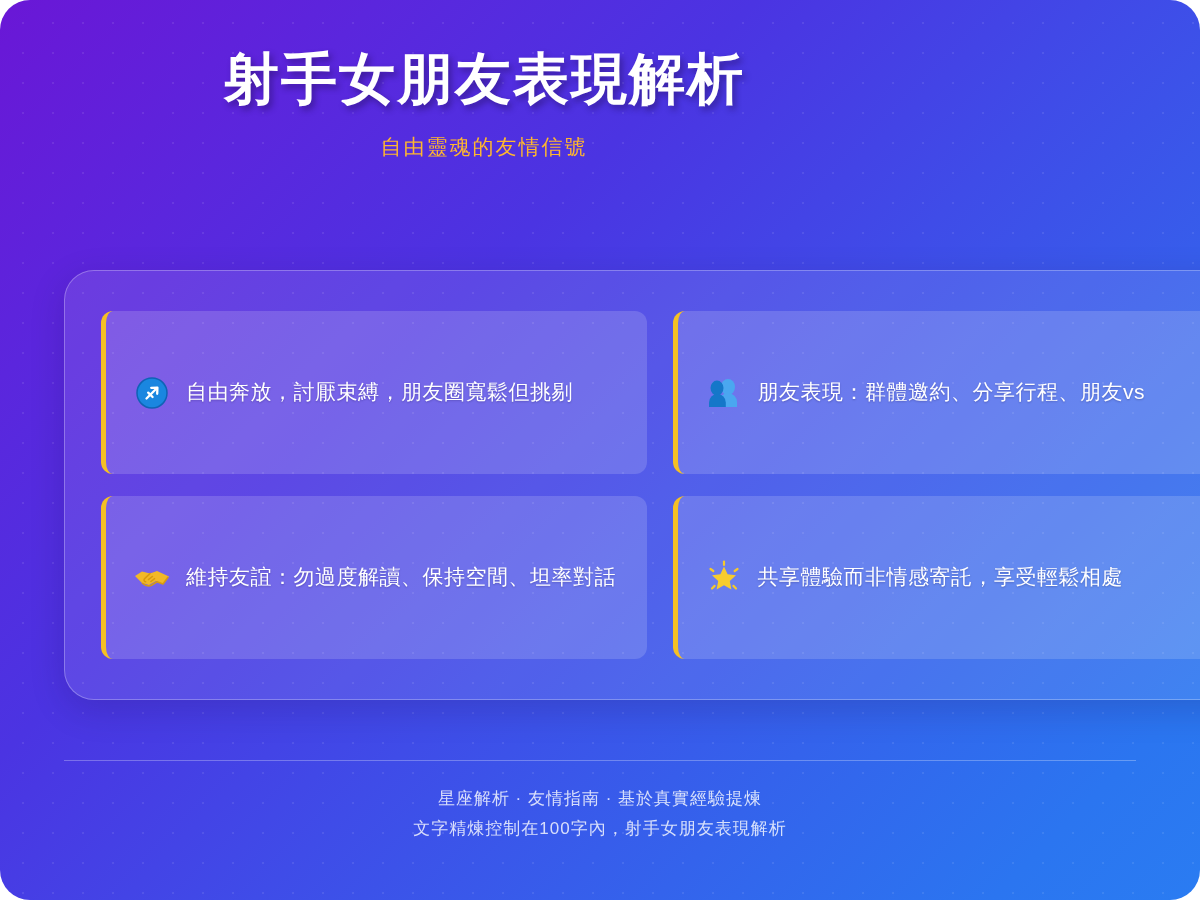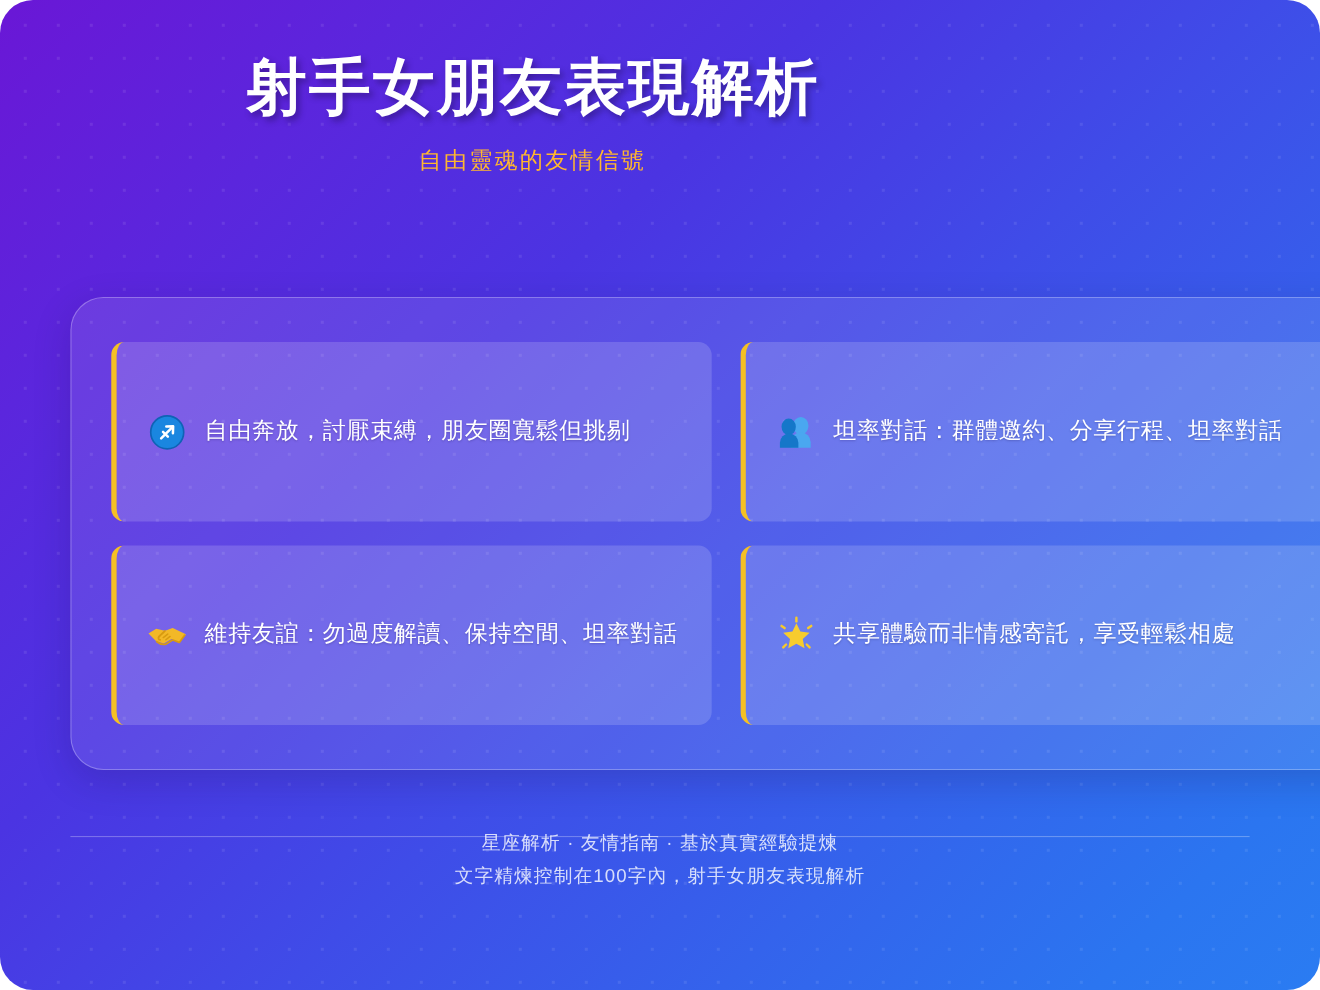--- a/index.html
+++ b/index.html
@@ -125,21 +125,21 @@
     position: absolute;
     left: 64px;
     top: 760px;
     width: 1072px;
     height: 1px;
     background: rgba(255, 255, 255, 0.28);
   }
   .footer {
     position: absolute;
     left: 0;
-    top: 752px;
+    top: 784px;
     width: 1200px;
     text-align: center;
     color: rgba(255, 255, 255, 0.80);
     font-size: 17px;
     line-height: 1.75;
     letter-spacing: 1px;
   }
   .footer div { margin: 0; }
 
   svg { display: block; }
@@ -174,21 +174,21 @@
 
       <div class="card">
         <span class="icon">
           <svg width="36" height="32" viewBox="0 0 36 32">
             <ellipse cx="22" cy="10" rx="7" ry="8" fill="#4aa7f0"></ellipse>
             <path d="M13 30 v-5 a9 9 0 0 1 18 0 v5 z" fill="#4aa7f0"></path>
             <ellipse cx="11" cy="11" rx="6.5" ry="7.5" fill="#1577c9"></ellipse>
             <path d="M3 30 v-4.5 a8.4 8.4 0 0 1 16.8 0 V30 z" fill="#1577c9"></path>
           </svg>
         </span>
-        <span class="txt">坦率對話：群體邀約、分享行程、坦率對話</span>
+        <span class="txt">朋友表現：群體邀約、分享行程、朋友vs</span>
       </div>
 
 
 
       <div class="card">
         <span class="icon">
           <svg width="38" height="28" viewBox="0 0 38 28">
             <path d="M2 12 L9 7.5 L17 9.5 L24 7 L36 12.5 L30 20 L23 17 L16 21 L9 19 Z" fill="#f2b827"></path>
             <path d="M9 19 C12 21.5 15 22.5 18 21.5 L24 17.8 L30 20 L35.2 13" fill="none" stroke="#d89a10" stroke-width="1.6" stroke-linejoin="round"></path>
             <path d="M17 9.6 C14.5 11.8 12.6 13.4 11.4 15 C10.6 16.1 11.2 17.6 12.6 17.8" fill="none" stroke="#d89a10" stroke-width="1.6" stroke-linecap="round"></path>

